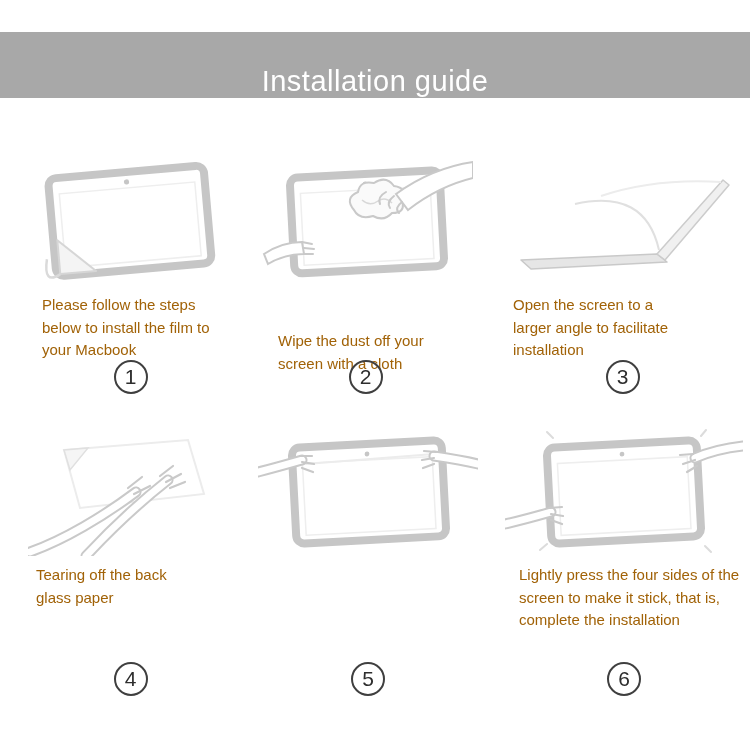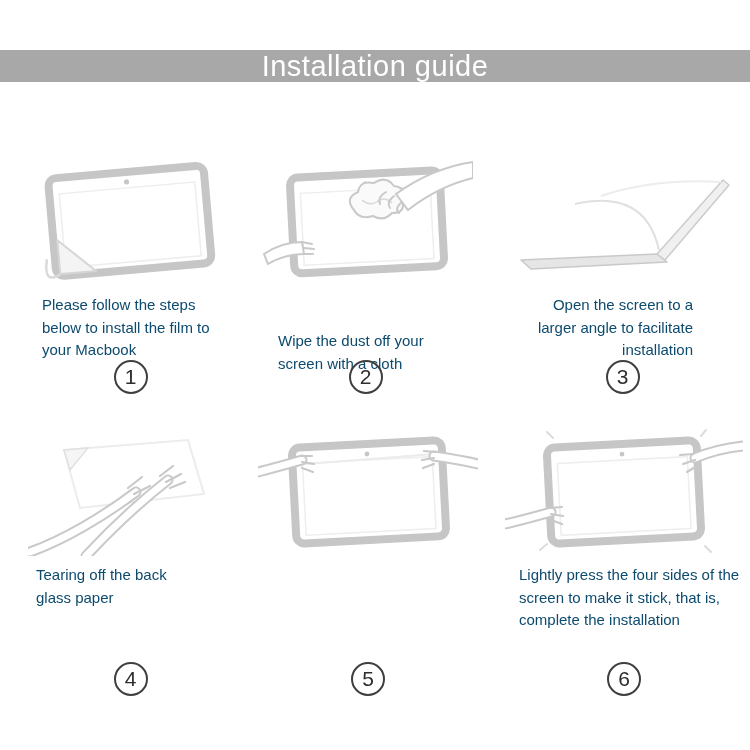--- a/index.html
+++ b/index.html
@@ -2,37 +2,37 @@
 <html><head>
 <meta charset="utf-8">
 <style>
   html,body{margin:0;padding:0;}
   body{
     width:750px;height:750px;position:relative;overflow:hidden;
     background:#ffffff;
     font-family:"Liberation Sans","DejaVu Sans",sans-serif;
   }
   .header{
-    position:absolute;left:0;top:50px;width:750px;height:32px;
-    background:#a8a8a8;display:flex;align-items:center;justify-content:center;
+    position:absolute;left:0;top:32px;width:750px;height:66px;
+    background:#a8a8a8;display:flex;align-items:flex-end;justify-content:center;
   }
   .header h1{
     margin:0;color:#ffffff;font-size:29px;font-weight:400;letter-spacing:0.5px;
   }
   .cell{position:absolute;}
   .cell1{left:28px;top:158px;width:205px;height:240px;}
   .cell2{left:258px;top:158px;width:215px;height:240px;}
-  .cell3{left:505px;top:158px;width:235px;height:240px;text-align:right;}
+  .cell3{left:505px;top:158px;width:235px;height:240px;}
   .cell4{left:28px;top:428px;width:205px;height:280px;}
   .cell5{left:258px;top:428px;width:220px;height:280px;}
   .cell6{left:505px;top:428px;width:238px;height:280px;}
   .illus{height:128px;}
   .illus svg{display:block;}
   .caption{
-    margin-top:8px;font-size:15px;line-height:1.5;color:#0c4a6e;
+    margin-top:8px;font-size:15px;line-height:1.5;color:#a16207;
   }
   .cell1 .caption{max-width:172px;margin-left:14px;}
   .cell2 .caption{max-width:168px;margin-left:20px;margin-top:44px;}
   .cell3 .caption{max-width:180px;margin-left:8px;}
   .cell4 .caption{max-width:155px;margin-left:8px;}
   .cell5 .caption{max-width:207px;margin-left:6px;}
   .cell6 .caption{max-width:234px;margin-left:14px;}
   .num{
     position:absolute;left:50%;transform:translateX(-50%);
     width:34px;height:34px;border:2px solid #3f3f3f;border-radius:50%;

